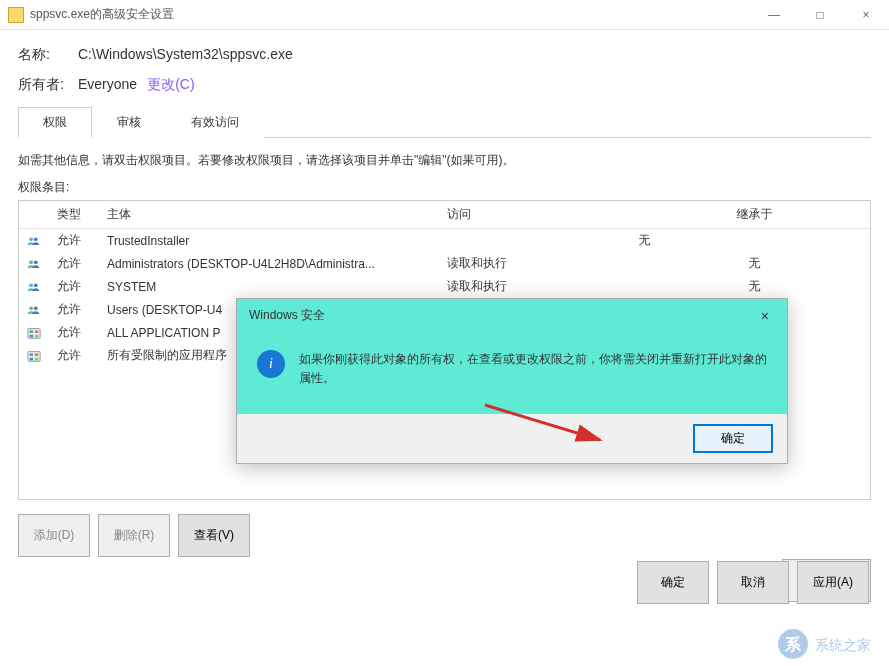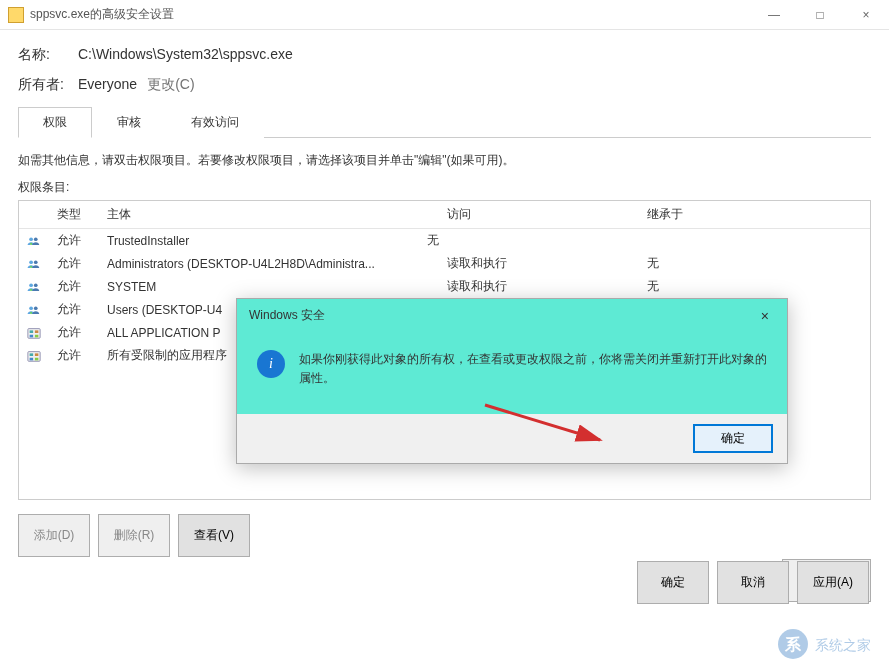--- a/index.html
+++ b/index.html
@@ -42,21 +42,21 @@
       padding: 16px 18px;
       position: relative;
     }
     .info-row {
       display: flex;
       margin-bottom: 12px;
       font-size: 14px;
     }
     .info-label { width: 60px; color: #333; }
     .info-value { color: #333; }
-    .link { color: #737373; margin-left: 10px; cursor: pointer; }
+    .link { color: #8b5cf6; margin-left: 10px; cursor: pointer; }
     .tabs {
       display: flex;
       border-bottom: 1px solid #ccc;
       margin-top: 12px;
     }
     .tab {
       padding: 6px 24px;
       color: #333;
       cursor: pointer;
       border: 1px solid transparent;
@@ -85,21 +85,21 @@
     }
     .perm-header > div {
       padding: 0 8px;
       color: #333;
       font-size: 12px;
     }
     .col-icon { width: 30px; }
     .col-type { width: 50px; }
     .col-principal { width: 320px; }
     .col-access { width: 200px; margin-left: 20px; }
-    .col-inherit { flex: 1; }
+    .col-inherit { flex: 1; text-align: center; }
     .perm-row {
       display: flex;
       align-items: center;
       padding: 3px 0;
     }
     .perm-row > div { padding: 0 8px; font-size: 12px; color: #333; }
     .perm-icon {
       width: 30px;
       display: flex;
       justify-content: center;

